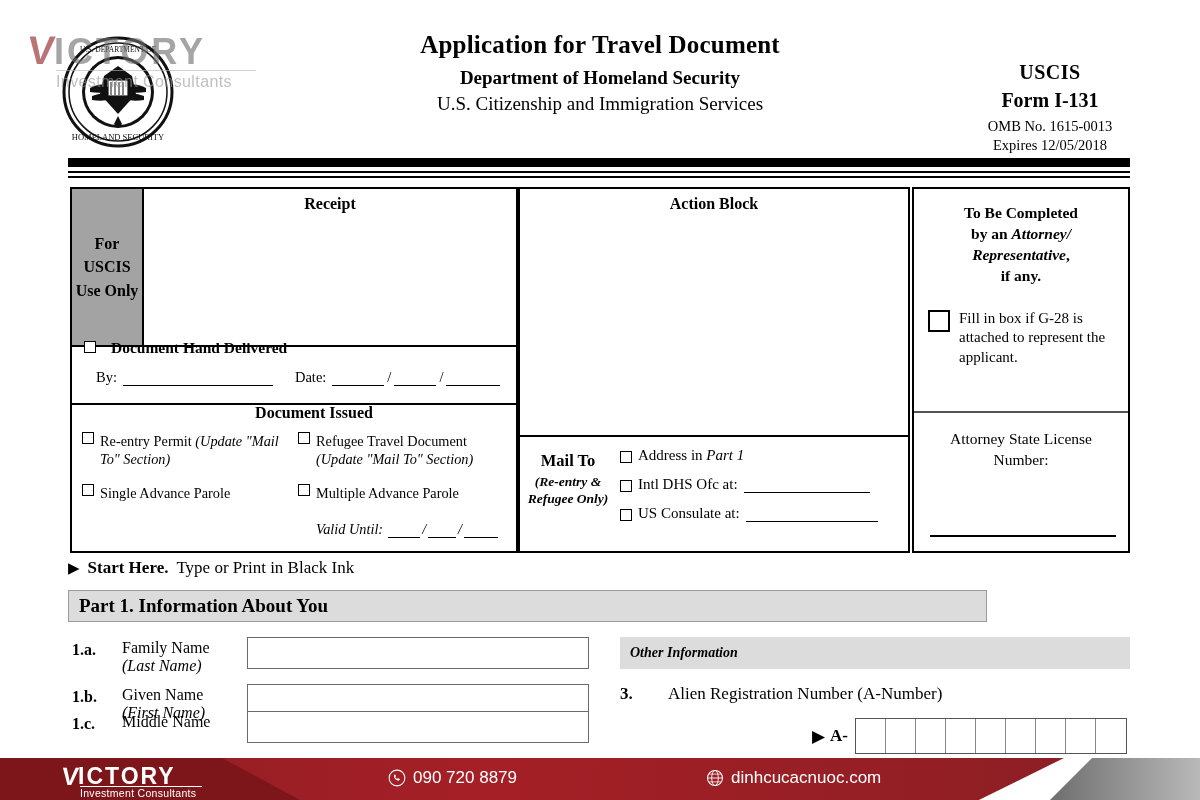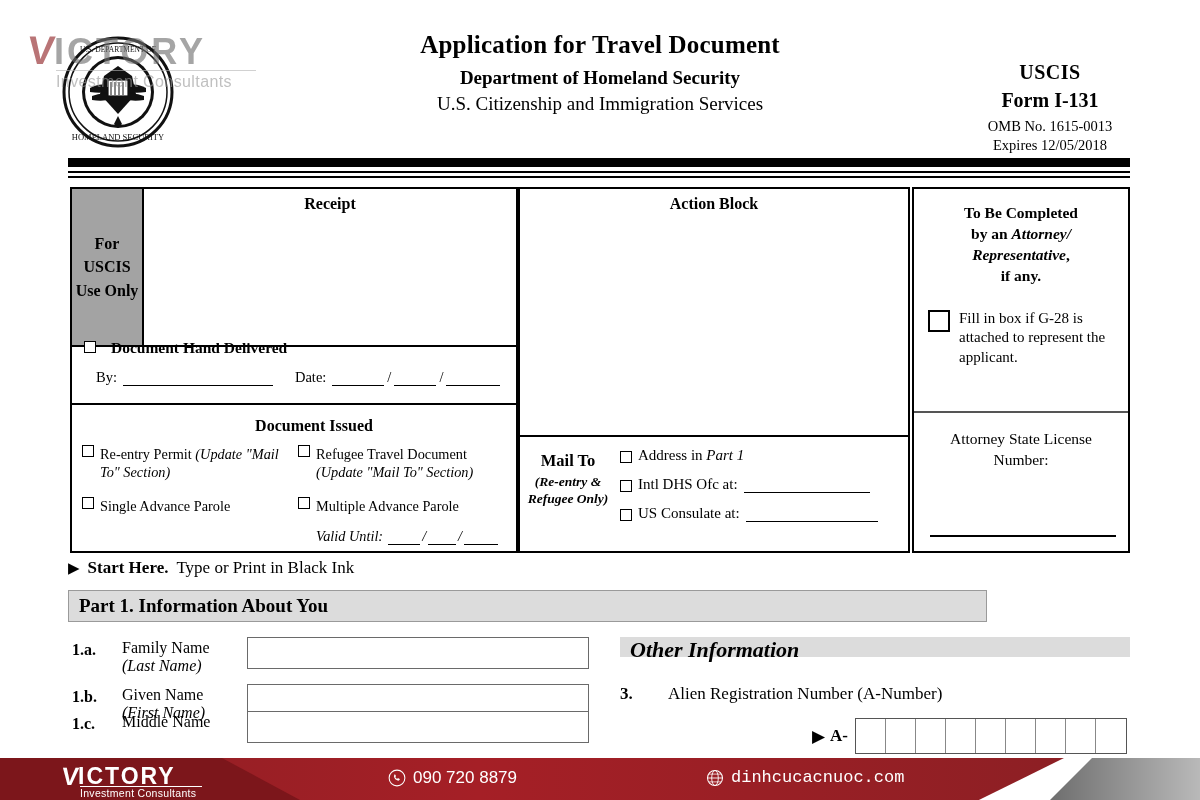--- a/index.html
+++ b/index.html
@@ -99,21 +99,21 @@
   }
   .hand-row { font-weight:700; font-size:15.5px; display:flex; align-items:center; gap:15px; }
   .byrow { margin-top:12px; display:flex; align-items:flex-end; font-size:14.5px; padding-left:12px; }
   .ul { border-bottom:1.5px solid #000; display:inline-block; height:14px; }
 
   .docissued {
     position:absolute; left:70px; top:403px;
     width:448px; height:150px;
     border:2px solid #000; border-top:none;
   }
-  .di-title { text-align:center; font-weight:700; font-size:16px; padding-top:14px;margin-left:40px; }
+  .di-title { text-align:center; font-weight:700; font-size:16px; padding-top:1px;margin-left:40px; }
   .di-grid { display:flex; padding:11px 10px 0 10px; }
   .di-col { width:50%; font-size:14.3px; line-height:1.25; }
   .di-col.r { padding-left:4px; }
   .di-item { display:flex; gap:6px; margin-bottom:16px; }
   .di-item .t { flex:1; }
   .it { font-style:italic; }
 
   
   .action-box {
     position:absolute; left:518px; top:187px;
@@ -183,24 +183,24 @@
   .f-num { width:50px; font-weight:700; font-size:16px; padding-top:4px; }
   .f-lab { width:125px; font-size:16px; line-height:1.15; padding-top:2px; }
   .f-lab .it { display:block; }
   .f-in {
     width:342px; height:32px;
     border:1.5px solid #6a6a6a; background:#fff;
   }
 
   .other-hdr {
     position:absolute; left:620px; top:637px;
-    width:510px; height:20px;
+    width:510px; height:32px;
     background:#dcdcdc;
-    display:flex; padding-left:10px;
-    font-weight:700; font-style:italic; font-size:22px;
+    display:flex; align-items:center; padding-left:10px;
+    font-weight:700; font-style:italic; font-size:14px;
   }
   .q3 { position:absolute; left:620px; top:684px; display:flex; font-size:17px; }
   .q3 .n { width:48px; font-weight:700; }
   .anum { position:absolute; left:812px; top:718px; display:flex; align-items:center; gap:7px; }
   .anum .lead { font-size:17px; font-weight:700; display:flex; align-items:center; gap:5px; }
   .anum-boxes { display:flex; border:1.5px solid #555; }
   .anum-boxes div { width:30px; height:34px; border-right:1px solid #888; }
   .anum-boxes div:last-child { border-right:none; }
 
   
@@ -241,21 +241,21 @@
 
   .ft-phone {
     position:absolute; left:388px; top:10px;
     display:flex; align-items:center; gap:7px;
     font-family:"Liberation Sans", sans-serif;
     font-size:17px; color:#fff;
   }
   .ft-site {
     position:absolute; left:706px; top:10px;
     display:flex; align-items:center; gap:7px;
-    font-family:Liberation Mono, monospace;
+    font-family:Liberation Sans, sans-serif;
     font-size:17px; color:#fff;
   }
   .ic { width:18px; height:18px; flex:0 0 auto; }
 </style>
 </head>
 <body>
 
 <div class="page">
 
   <div class="hdr">
@@ -350,21 +350,21 @@
       </div>
       <div class="di-col r">
         <div class="di-item">
           <span class="cb"></span>
           <span class="t"><span>Refugee Travel Document </span><span class="it">(Update "Mail To" Section)</span></span>
         </div>
         <div class="di-item">
           <span class="cb"></span>
           <span class="t">
             <span>Multiple Advance Parole</span>
-            <span style="display:flex;align-items:flex-end;margin-top:12px;">
+            <span style="display:flex;align-items:flex-end;margin-top:18px;">
               <span class="it">Valid Until:</span>
               <span class="ul" style="width:32px;margin-left:5px;"></span>
               <span class="it" style="margin:0 2px;">/</span>
               <span class="ul" style="width:28px;"></span>
               <span class="it" style="margin:0 2px;">/</span>
               <span class="ul" style="width:34px;"></span>
             </span>
           </span>
         </div>
       </div>

